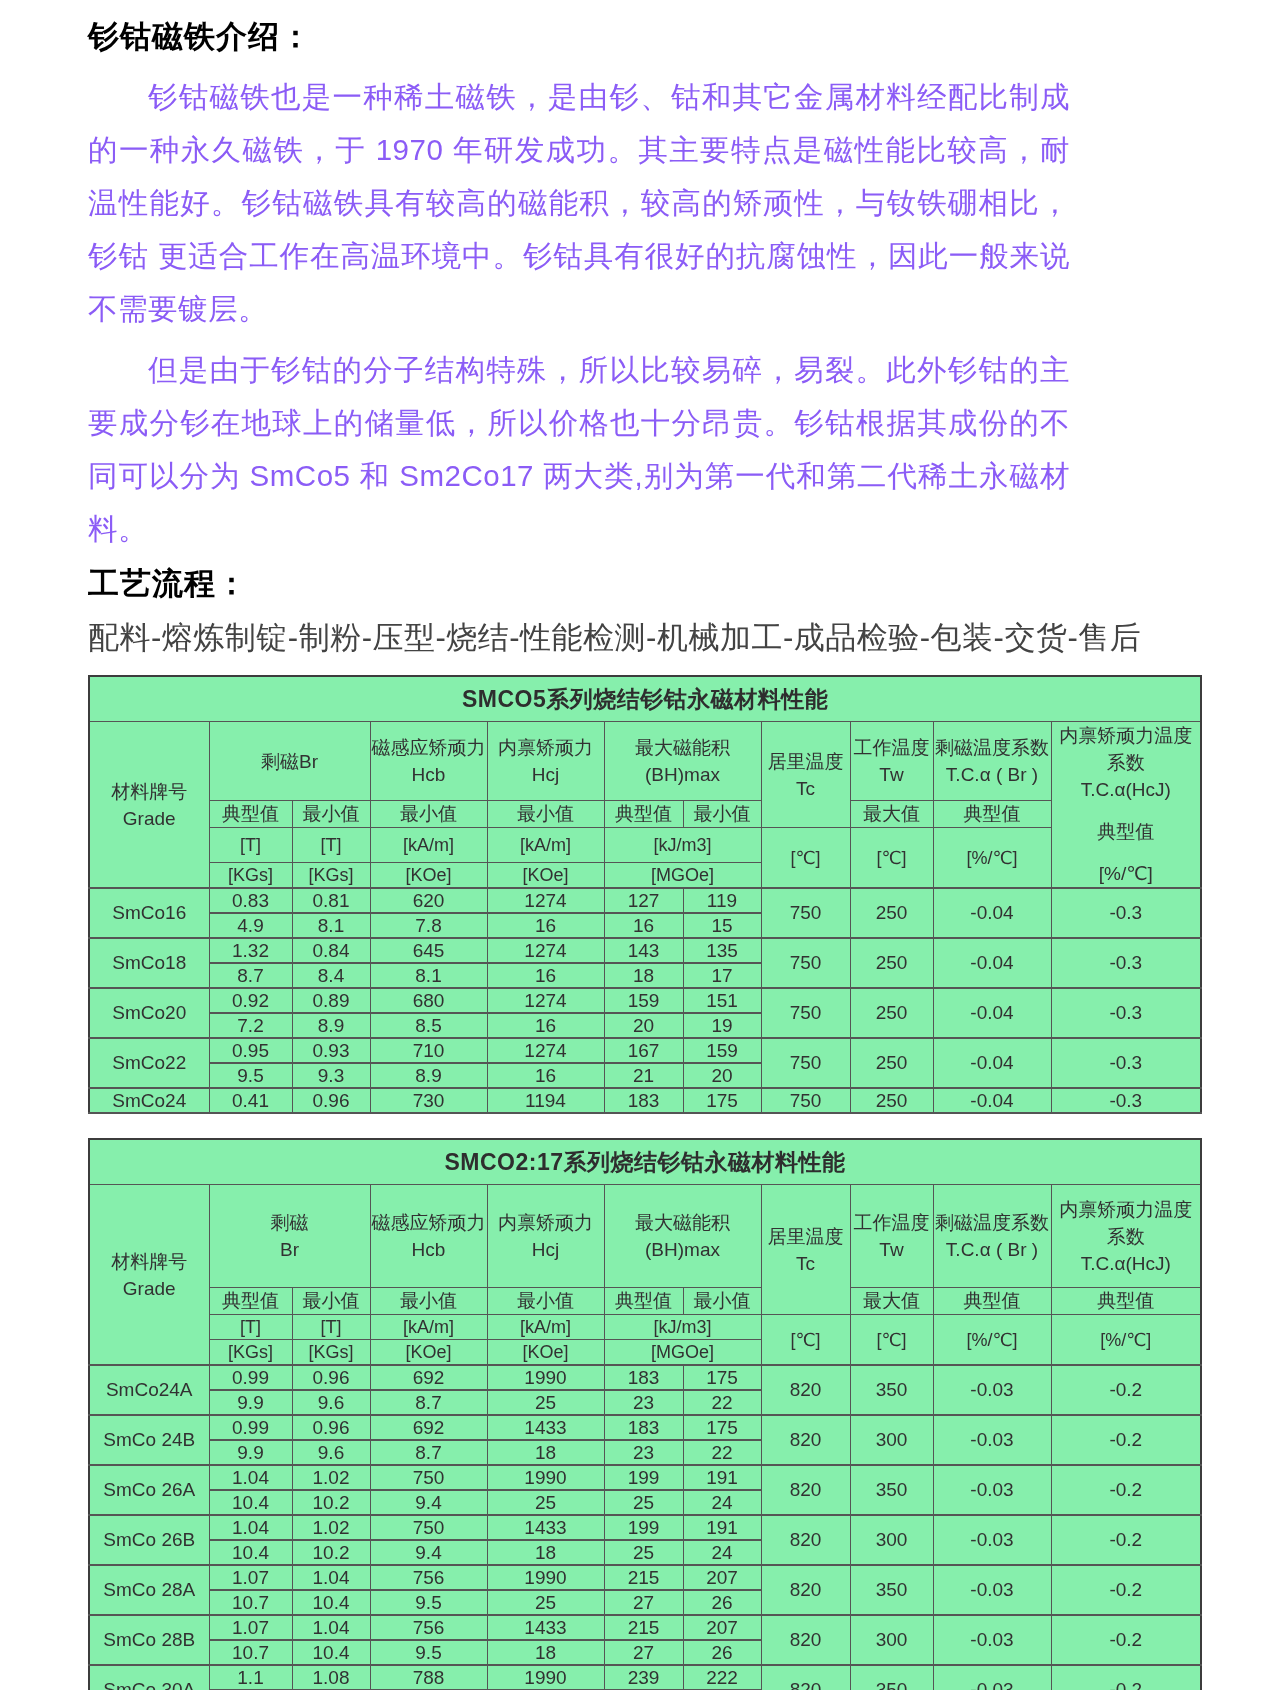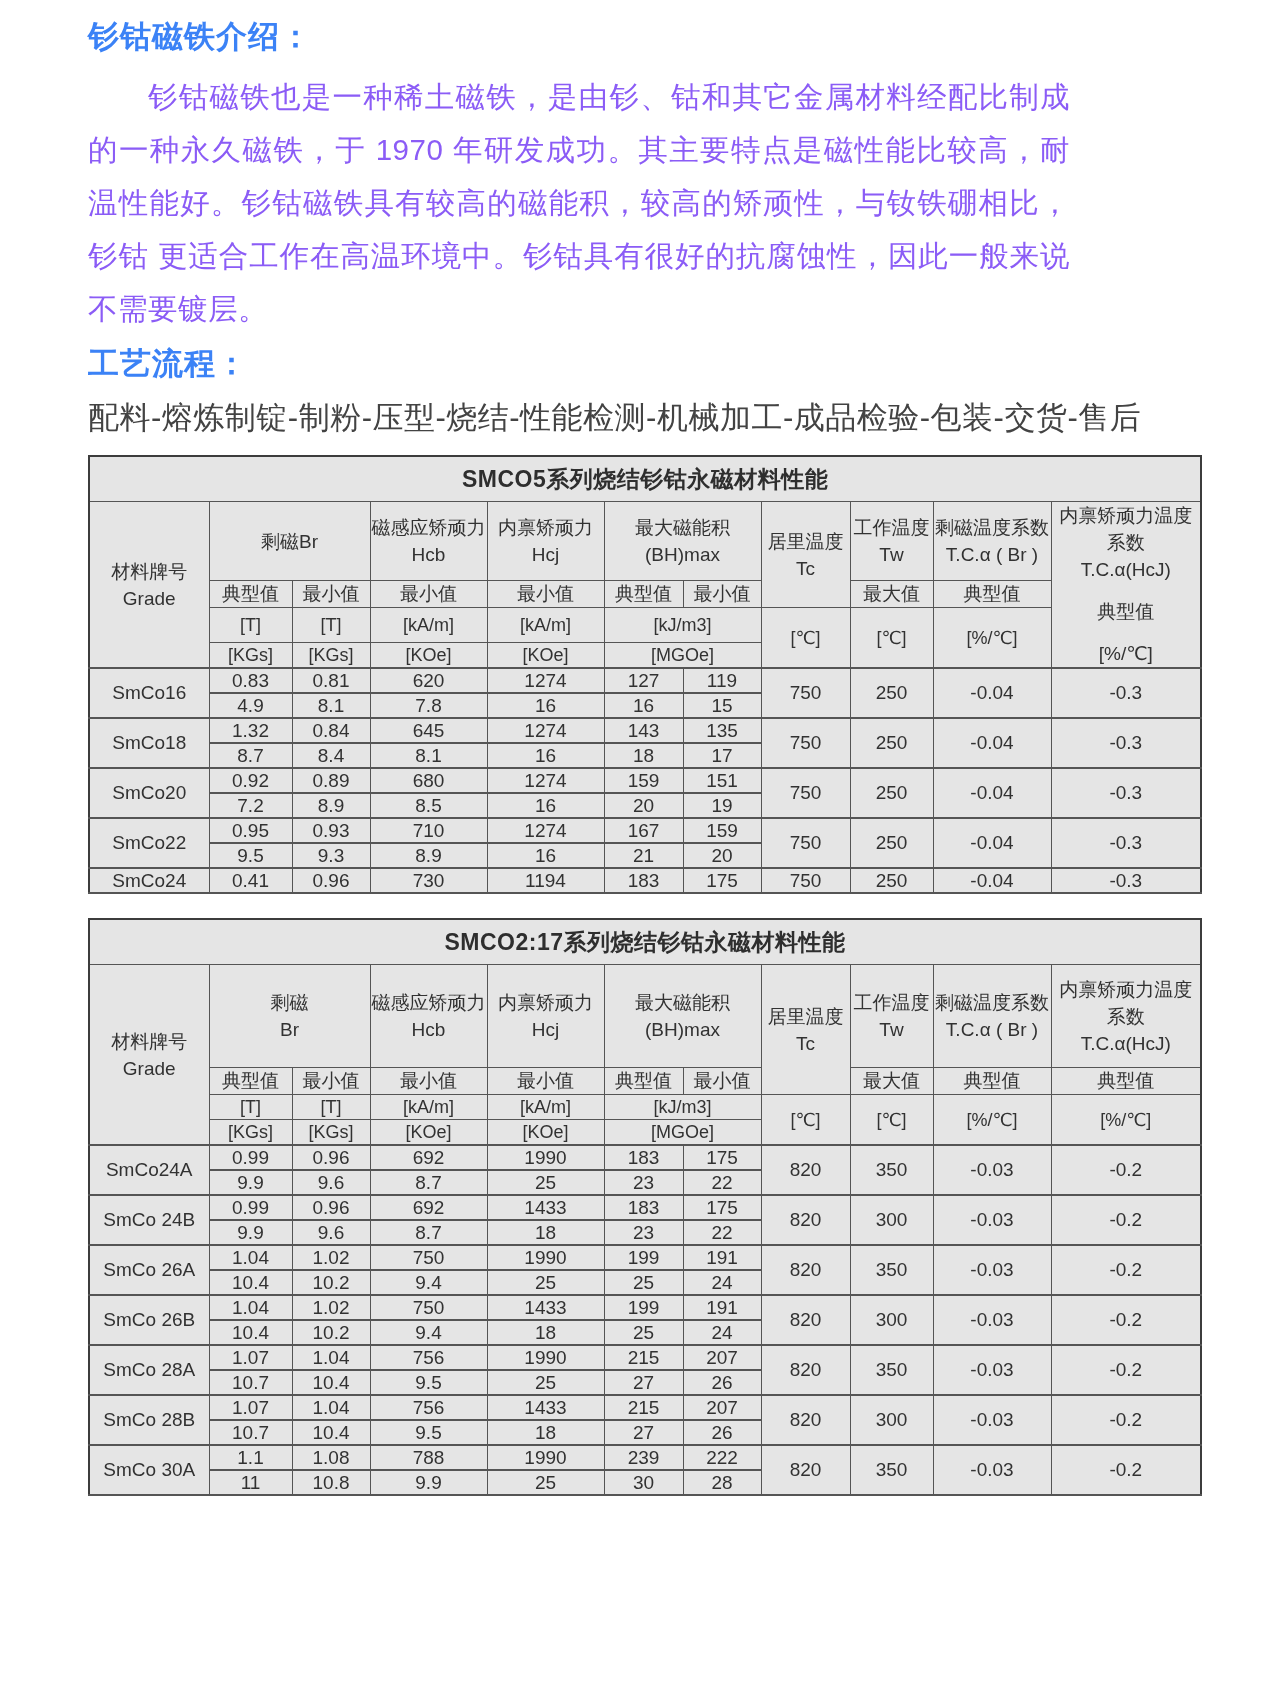--- a/index.html
+++ b/index.html
@@ -1,30 +1,30 @@
 <!DOCTYPE html>
 <html lang="zh"><head>
 <meta charset="utf-8">
 <style>
   html,body{margin:0;padding:0;}
   body{
     width:1287px;height:1690px;overflow:hidden;background:#ffffff;
     font-family:"Liberation Sans","DejaVu Sans",sans-serif;color:#3d3d3d;
   }
   .page{padding:16px 87px 0 88px;}
-  .sec-heading{font-size:31px;font-weight:700;color:#3b82f6;margin:0 0 12px 0;letter-spacing:1px;}
+  .sec-heading{font-size:31px;font-weight:700;color:#000000;margin:0 0 12px 0;letter-spacing:1px;}
   .body-text{
     width:982px;font-size:29.5px;line-height:53px;color:#8b5cf6;
     margin:0 0 8px 0;text-indent:60px;text-align:justify;letter-spacing:0.5px;
   }
   .flow-line{font-size:31px;color:#434343;margin:10px 0 16px 0;letter-spacing:0.5px;}
 
   table.spec{
     border-collapse:collapse;table-layout:fixed;width:1112px;
-    border:2px solid #3c3c3c;background:#e5e5e5;
+    border:2px solid #3c3c3c;background:#86efac;
   }
   table.spec th,table.spec td{
     border:1px solid #555555;font-weight:400;text-align:center;
     vertical-align:middle;padding:0;color:#323232;overflow:hidden;
   }
   tr.r-title th{height:44px;font-size:23px;font-weight:700;color:#2e2e2e;letter-spacing:0.5px;}
   tr.r-labels th{font-size:19px;line-height:27px;}
   #table1 tr.r-labels th{height:78px;}
   #table2 tr.r-labels th{height:102px;}
   tr.r-sub th{height:24px;font-size:19px;}
@@ -34,20 +34,21 @@
   .c-merged .sp{margin-top:15px;}
   .gap{height:24px;}
 </style>
 </head>
 <body>
 
 <div class="page">
 
   <h2 class="sec-heading">钐钴磁铁介绍：</h2>
   <p class="body-text">钐钴磁铁也是一种稀土磁铁，是由钐、钴和其它金属材料经配比制成的一种永久磁铁，于 1970 年研发成功。其主要特点是磁性能比较高，耐温性能好。钐钴磁铁具有较高的磁能积，较高的矫顽性，与钕铁硼相比，钐钴 更适合工作在高温环境中。钐钴具有很好的抗腐蚀性，因此一般来说不需要镀层。</p>
+  <p class="body-text">但是由于钐钴的分子结构特殊，所以比较易碎，易裂。此外钐钴的主要成分钐在地球上的储量低，所以价格也十分昂贵。钐钴根据其成份的不同可以分为 SmCo5 和 Sm2Co17 两大类,别为第一代和第二代稀土永磁材料。</p>
 
   <h2 class="sec-heading" style="margin-top:6px;">工艺流程：</h2>
   <div class="flow-line">配料-熔炼制锭-制粉-压型-烧结-性能检测-机械加工-成品检验-包装-交货-售后</div>
 
   <table class="spec" id="table1">
     <colgroup>
       <col style="width:120px">
         <col style="width:83px">
         <col style="width:78px">
       <col style="width:117px">

